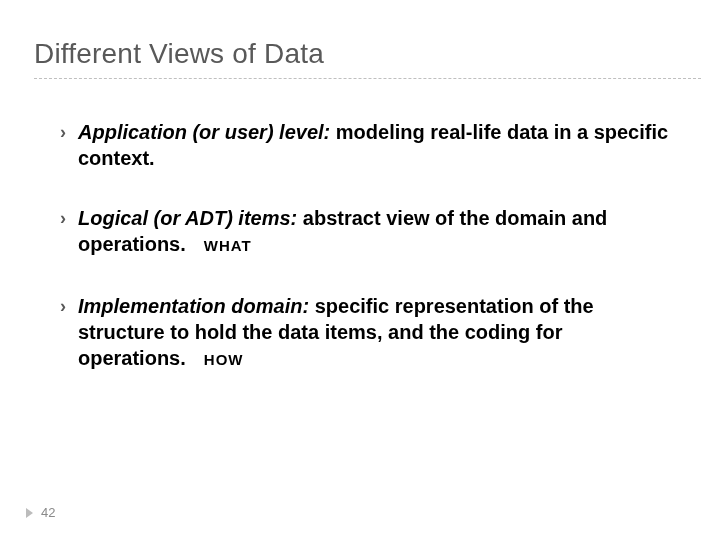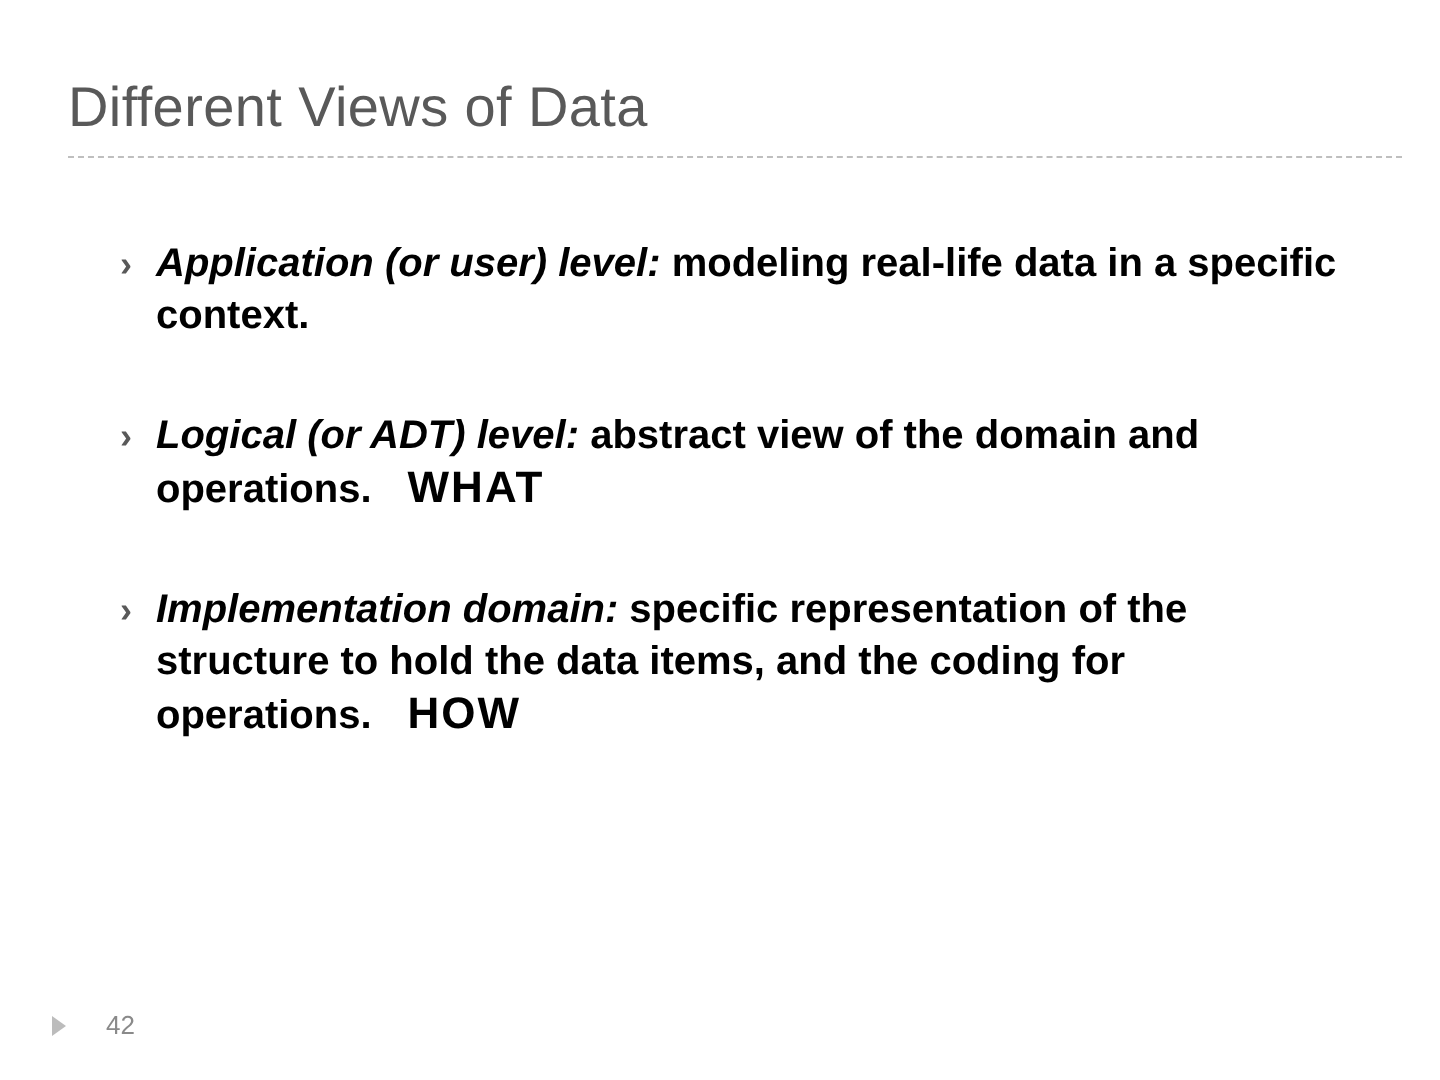--- a/index.html
+++ b/index.html
@@ -57,29 +57,29 @@
     color: #000;
     font-weight: bold;
     font-style: normal;
   }
   .tag {
     font-weight: bold;
     font-style: normal;
     color: #000;
     letter-spacing: 1px;
     margin-left: 18px;
-    font-size: 22px;
+    font-size: 15px;
   }
   .footer {
     position: absolute;
     bottom: 20px;
     left: 26px;
     display: flex;
     align-items: center;
-    gap: 20px;
+    gap: 8px;
   }
   .footer-icon {
     width: 0;
     height: 0;
     border-top: 5px solid transparent;
     border-bottom: 5px solid transparent;
     border-left: 7px solid #bcbcbc;
   }
   .page-num {
     font-size: 13px;
@@ -97,21 +97,21 @@
     <div class="bullet">
       <span class="bullet-icon">›</span>
       <div class="bullet-text">
         <span class="emph">Application (or user) level:</span><span class="normal"> modeling real-life data in a specific context.</span>
       </div>
     </div>
 
     <div class="bullet">
       <span class="bullet-icon">›</span>
       <div class="bullet-text">
-        <span class="emph">Logical (or ADT) level:</span><span class="normal"> abstract view of the domain and operations.</span><span class="tag">WHAT</span>
+        <span class="emph">Logical (or ADT) items:</span><span class="normal"> abstract view of the domain and operations.</span><span class="tag">WHAT</span>
       </div>
     </div>
 
     <div class="bullet">
       <span class="bullet-icon">›</span>
       <div class="bullet-text">
         <span class="emph">Implementation domain:</span><span class="normal"> specific representation of the structure to hold the data items, and the coding for operations.</span><span class="tag">HOW</span>
       </div>
     </div>
 

